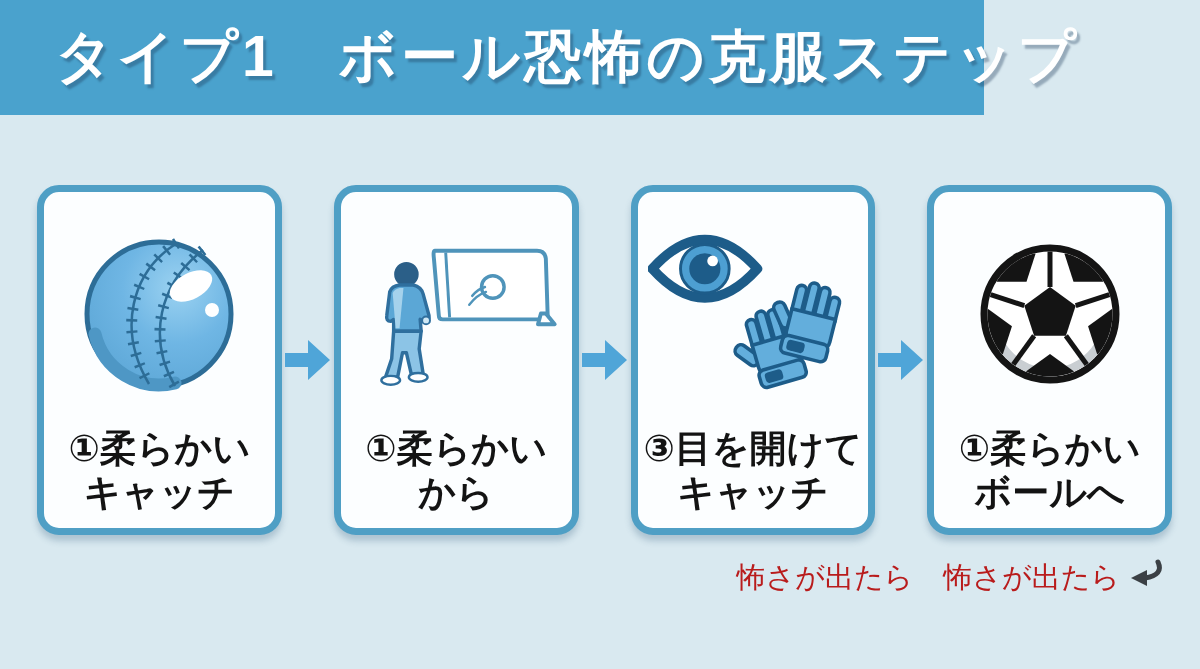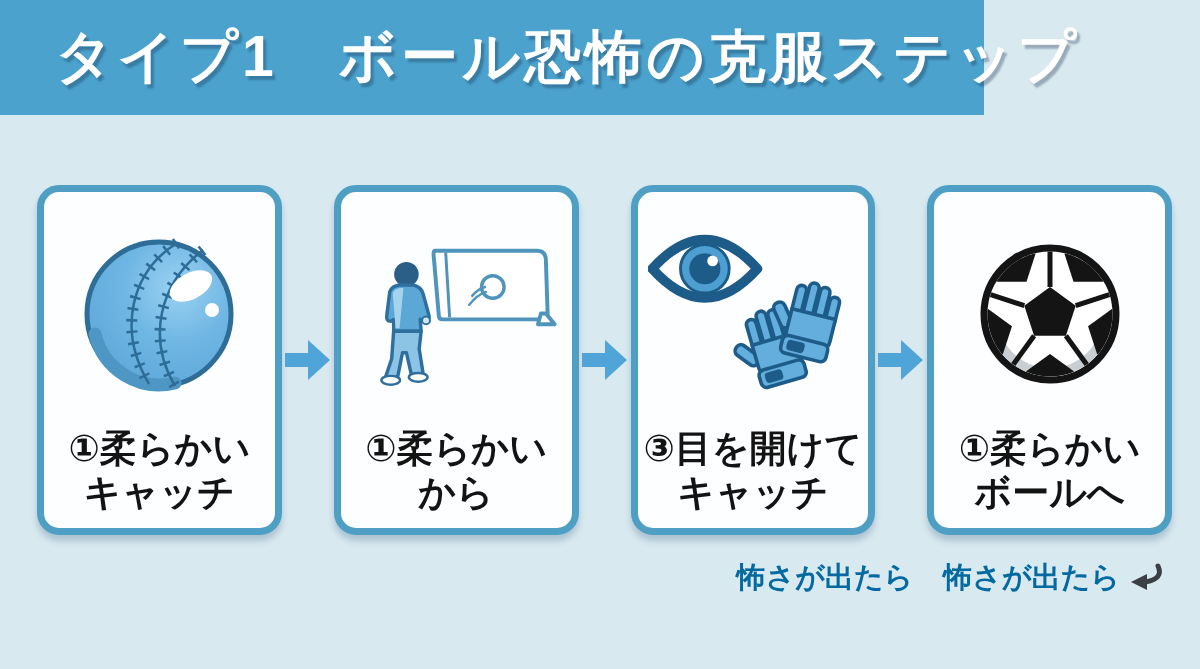--- a/index.html
+++ b/index.html
@@ -33,22 +33,22 @@
   .caption{
     text-align:center;font-weight:900;color:#131313;font-size:37px;line-height:1.17;
     white-space:nowrap;
   }
   .arrow-cell{
     flex:0 0 52px;display:flex;align-items:center;justify-content:center;
   }
   
   .footer{
     position:absolute;top:558px;right:36px;
-    display:flex;align-items:center;
-    color:#0369a1;font-size:29px;font-weight:700;white-space:nowrap;
+    display:flex;align-items:flex-start;
+    color:#b91c1c;font-size:29px;font-weight:400;white-space:nowrap;
   }
   .footer .action{margin-left:30px;}
   .footer svg{margin-left:10px;}
 </style>
 </head>
 <body>
 
 <div class="header">
   <div class="title">タイプ1　ボール恐怖の克服ステップ</div>
 </div>

